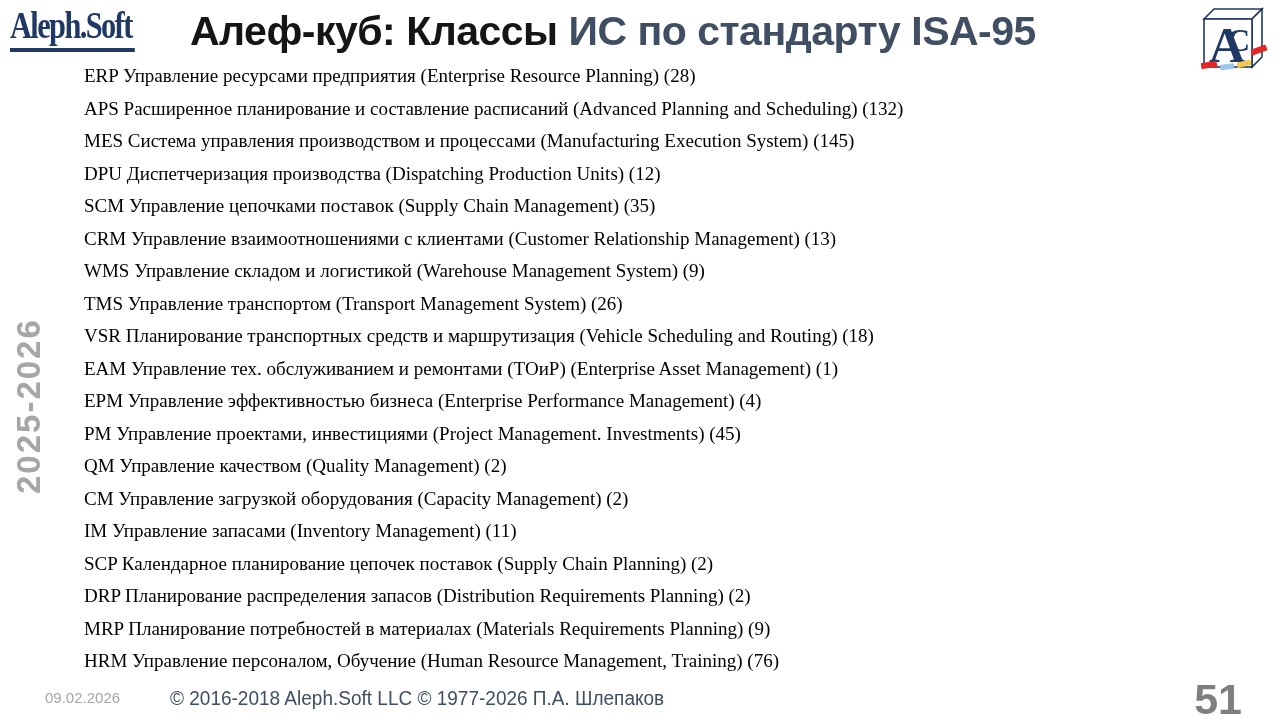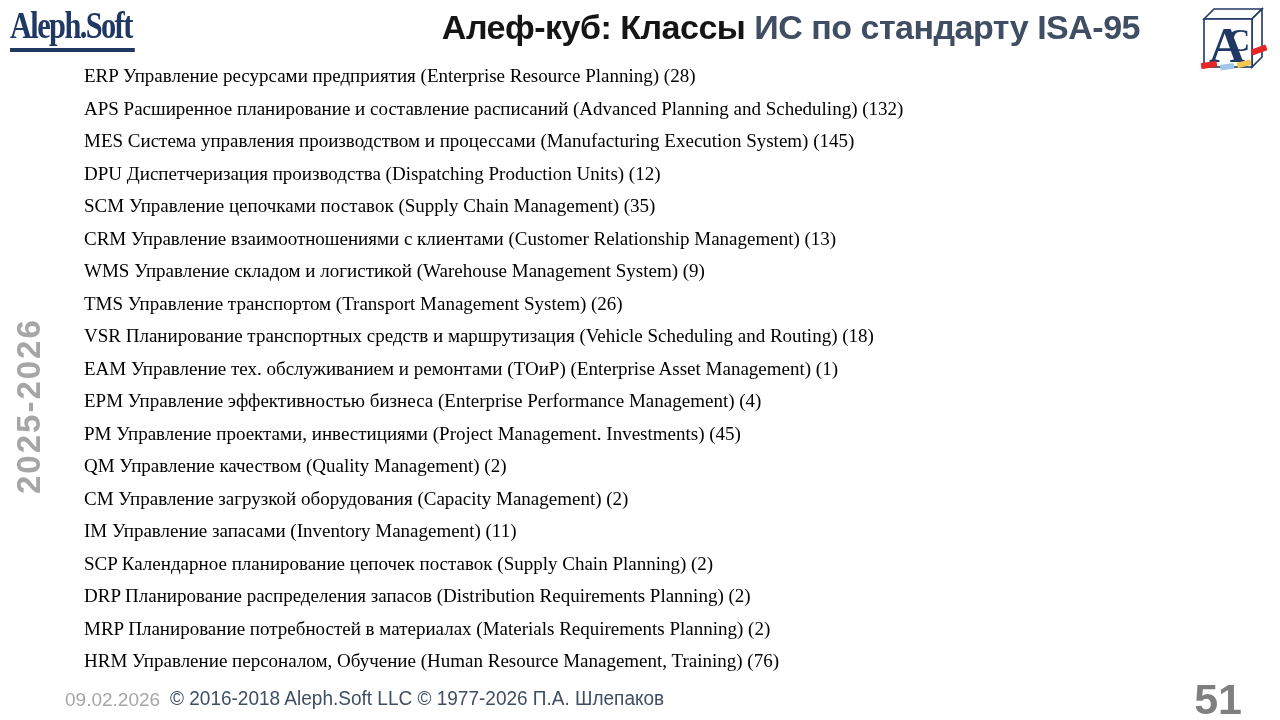--- a/index.html
+++ b/index.html
@@ -19,22 +19,22 @@
     color:var(--navy);
     letter-spacing:-2px;
     transform:scaleX(0.80); transform-origin:left top;
     border-bottom:4px solid var(--navy);
     padding:0 4px 2px 0;
     white-space:nowrap;
   }
 
   .slide-title {
     position:absolute; left:190px; top:8px; width:950px;
-    text-align:right;
-    font-size:34px; font-weight:bold; color:#151515;
+    text-align:left;
+    font-size:41px; font-weight:bold; color:#151515;
     letter-spacing:-0.5px; white-space:nowrap;
   }
   .slide-title .accent { color:var(--accent); }
 
   .cube-logo { position:absolute; right:8px; top:5px; width:72px; height:68px; }
 
   .year-label {
     position:absolute; left:10px; top:494px;
     transform:rotate(-90deg); transform-origin:top left;
     font-size:33px; font-weight:bold; color:var(--muted);
@@ -43,21 +43,21 @@
 
   .is-class-list {
     position:absolute; left:84px; top:60px; width:1175px;
     font-family:"Liberation Serif", serif;
     font-size:19px; color:#000;
   }
   .is-class-list .row { line-height:32.5px; white-space:nowrap; }
 
   .footer-date {
     position:absolute; left:45px; top:689px;
-    font-size:19px; color:var(--muted);margin-left:20px;
+    font-size:15px; color:var(--muted);
   }
   .footer-copy {
     position:absolute; left:170px; top:687px;
     font-size:20px; color:var(--accent);
     transform:scaleX(0.95); transform-origin:left top;
     white-space:nowrap;
   }
   .page-number {
     position:absolute; right:38px; top:675px;
     font-size:43px; font-weight:bold; color:var(--pagegray);
@@ -134,21 +134,21 @@
       <div class="row">
     <span>IM Управление запасами (Inventory Management) (11)</span>
   </div>
       <div class="row">
     <span>SCP Календарное планирование цепочек поставок (Supply Chain Planning) (2)</span>
   </div>
       <div class="row">
     <span>DRP Планирование распределения запасов (Distribution Requirements Planning) (2)</span>
   </div>
       <div class="row">
-    <span>MRP Планирование потребностей в материалах (Materials Requirements Planning) (2)</span>
+    <span>MRP Планирование потребностей в материалах (Materials Requirements Planning) (9)</span>
   </div>
       <div class="row">
     <span>HRM Управление персоналом, Обучение (Human Resource Management, Training) (76)</span>
   </div>
     </div>
 
   <div class="footer-date">09.02.2026</div>
 
   <div class="footer-copy">© 2016-2018 Aleph.Soft LLC © 1977-2026 П.А. Шлепаков</div>
 

